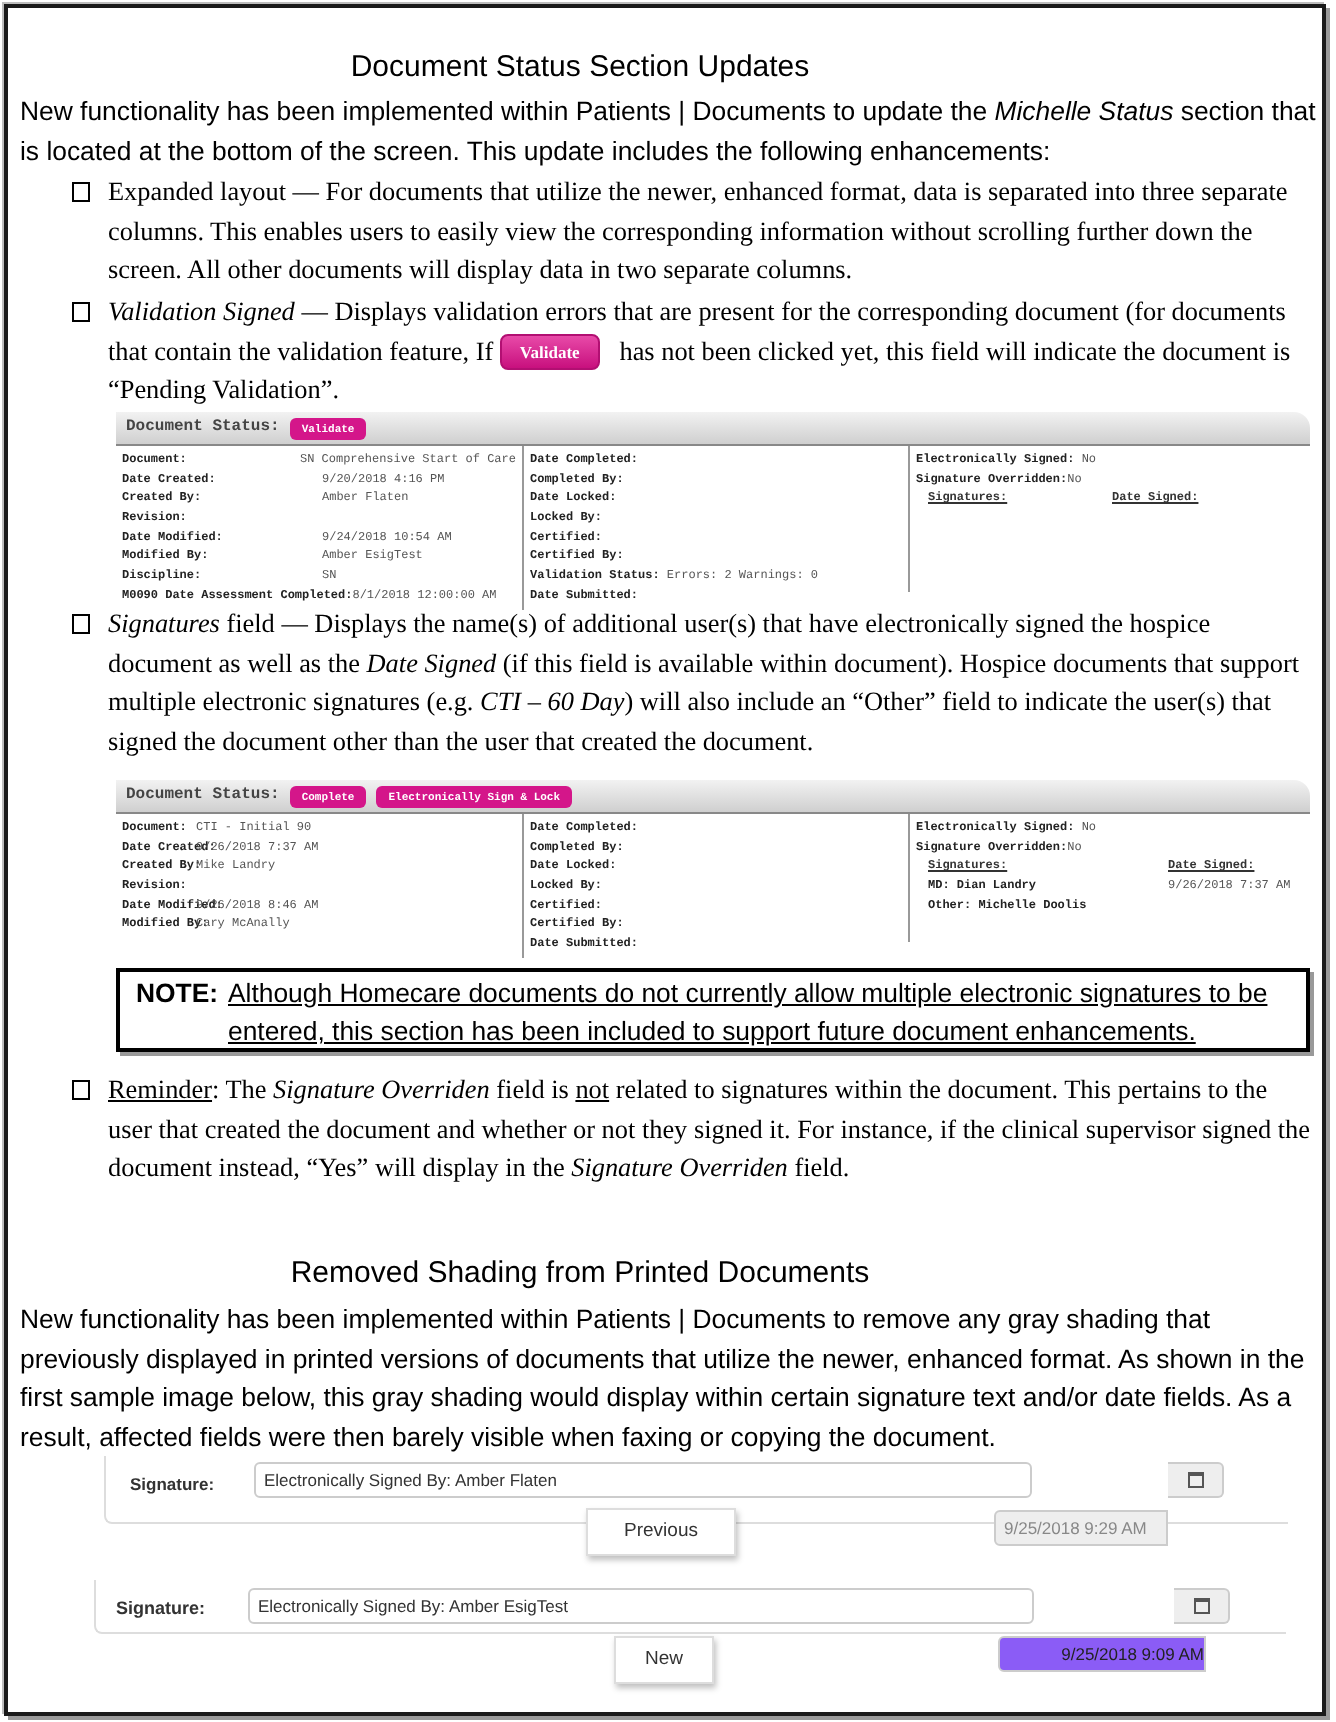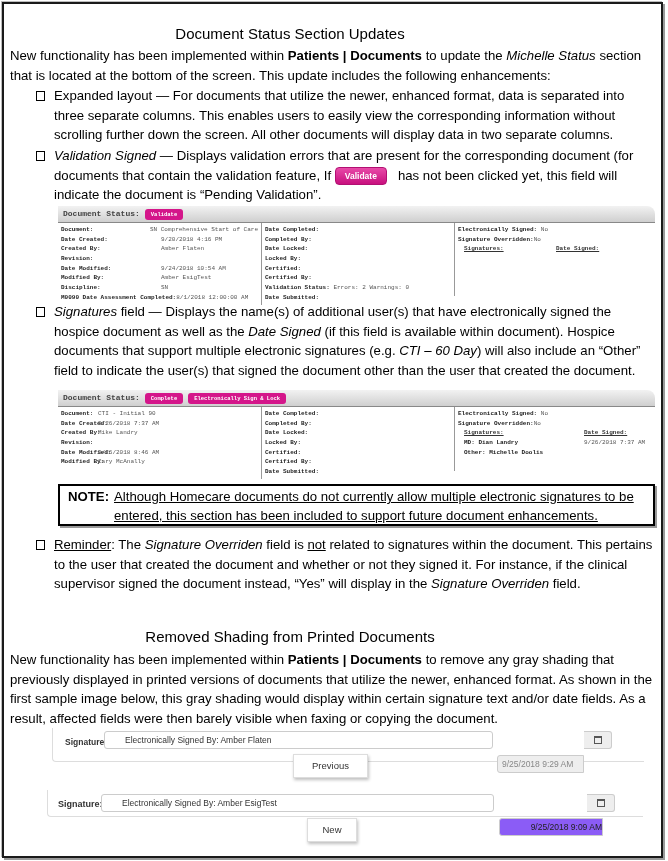--- a/index.html
+++ b/index.html
@@ -7,26 +7,26 @@
     body { font-family: "Liberation Sans", sans-serif; color: #000; position: relative; }
     .frame {
       position: absolute; left: 2px; top: 2px; width: 661px; height: 856px;
       border: 2px solid #1a1a1a;
       box-shadow: 2px 2px 0 #9a9a9a, -1px -1px 0 #bdbdbd;
       background: #fff;
     }
     .content { position: absolute; left: 0; top: 0; width: 668px; height: 861px; font-size: 13.2px; line-height: 19.5px; }
     .h-title { position: absolute; left: 0; width: 580px; text-align: center; font-size: 15px; }
     .para { position: absolute; left: 10px; width: 650px; }
-    .bullet { position: absolute; left: 36px; width: 622px; }
+    .bullet { position: absolute; left: 36px; width: 622px; font-family: Liberation Serif, serif; }
     .bullet .box {
       position: absolute; left: 0; top: 5px; width: 9px; height: 10px; border: 1.5px solid #000;
     }
     .bullet .txt { margin-left: 18px; display: block; }
-    b { font-weight: bold; }
+    b { font-weight: normal; }
     i { font-style: italic; }
     u { text-decoration: underline; }
     .pink-btn {
       display: inline-block; background: linear-gradient(#e84aa8, #c8107e);
       color: #fff; font-size: 8.5px; font-weight: bold; border-radius: 4px;
       padding: 2px 9px; vertical-align: middle; line-height: 12px; border: 1px solid #b20f72;
     }
     
     .panel { position: absolute; left: 58px; width: 597px; font-size: 6px; line-height: 9.7px; color: #333; font-family: Liberation Mono, monospace; }
     .panel .hdr {
@@ -54,21 +54,21 @@
     .note .txt { display: block; margin-left: 46px; text-decoration: underline; }
     
     .sig-sample { position: absolute; font-family: "Liberation Sans", sans-serif; }
     .sig-box {
       position: absolute; border-bottom: 1px solid #ddd; border-left: 1px solid #ddd;
       border-bottom-left-radius: 4px;
     }
     .sig-label { position: absolute; font-size: 8.5px; font-weight: bold; color: #333; }
     .sig-input {
       position: absolute; height: 18px; border: 1px solid #ccc; border-radius: 3px;
-      font-size: 8.5px; color: #333; padding-left: 20px; line-height: 16px; background: #fff;
+      font-size: 8.5px; color: #333; padding-left: 4px; line-height: 16px; background: #fff; margin-left: 23px;
     }
     .date-input {
       position: absolute; height: 18px; border: 1px solid #ccc; border-radius: 3px 0 0 3px;
       font-size: 8.5px; padding-left: 4px; line-height: 16px; margin-top: 24px;
     }
     .cal-btn {
       position: absolute; width: 28px; height: 18px; border: 1px solid #ccc; border-left: none;
       background: #eee; border-radius: 0 3px 3px 0; display: flex; align-items: center; justify-content: center;
     }
     .cal-icon { width: 8px; height: 8px; border: 1.2px solid #555; border-top-width: 2.5px; }

